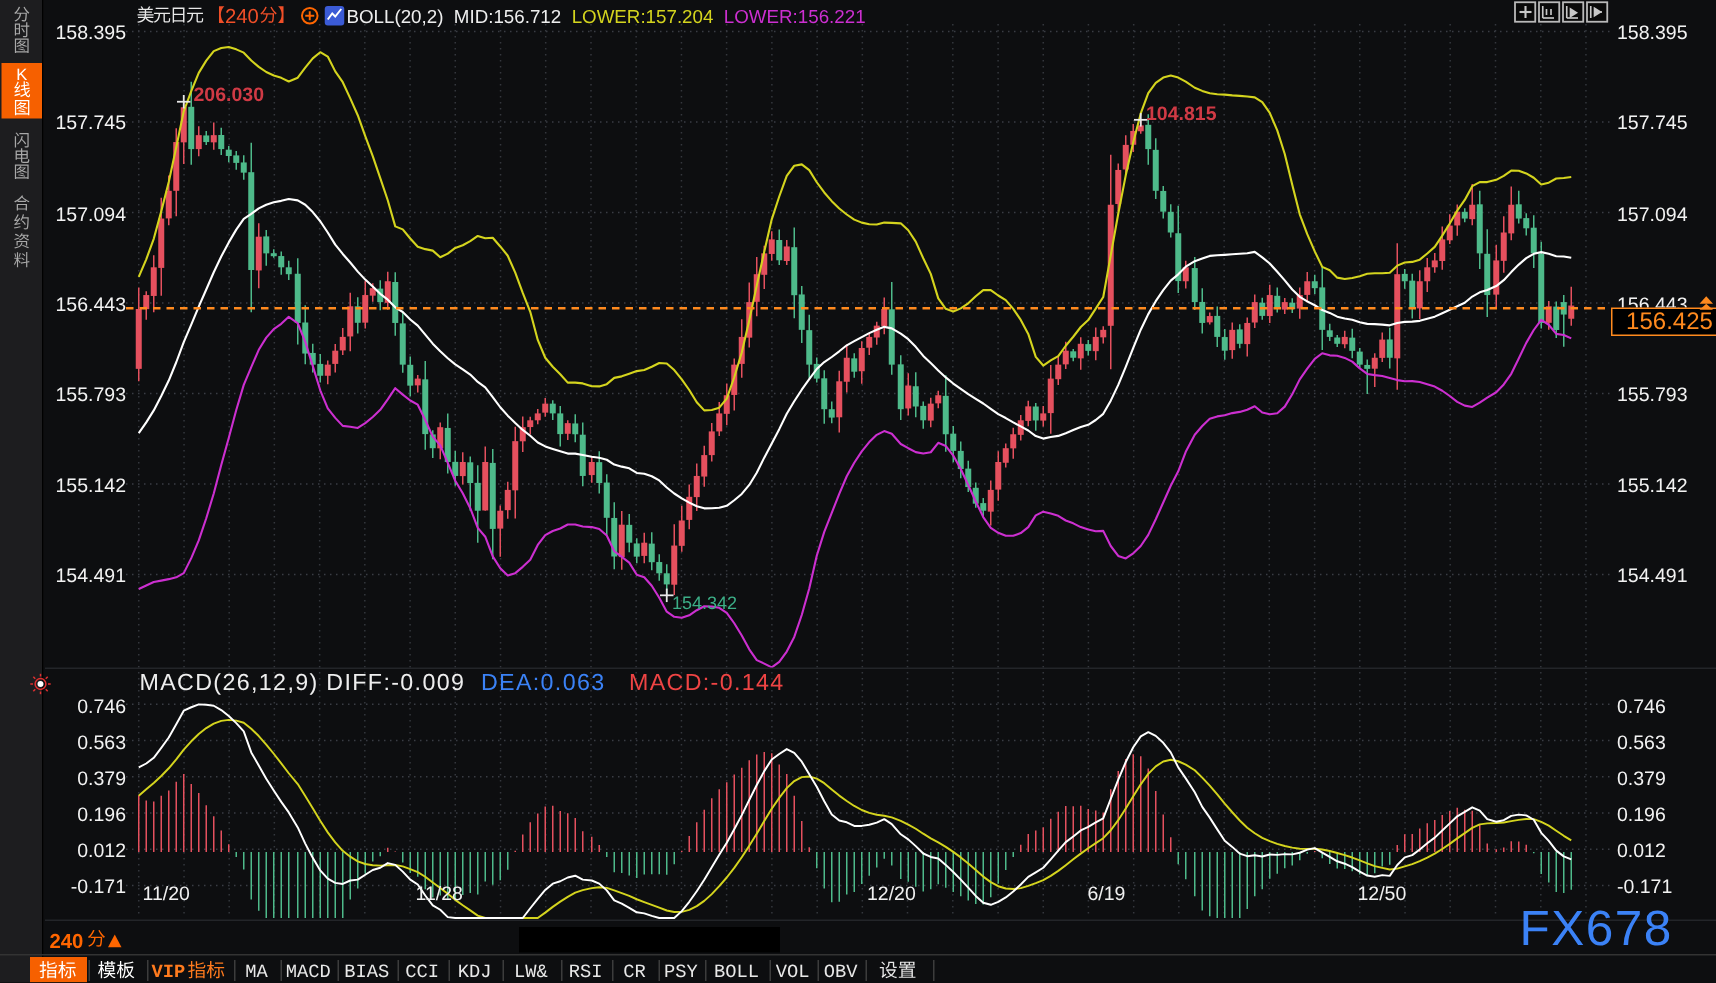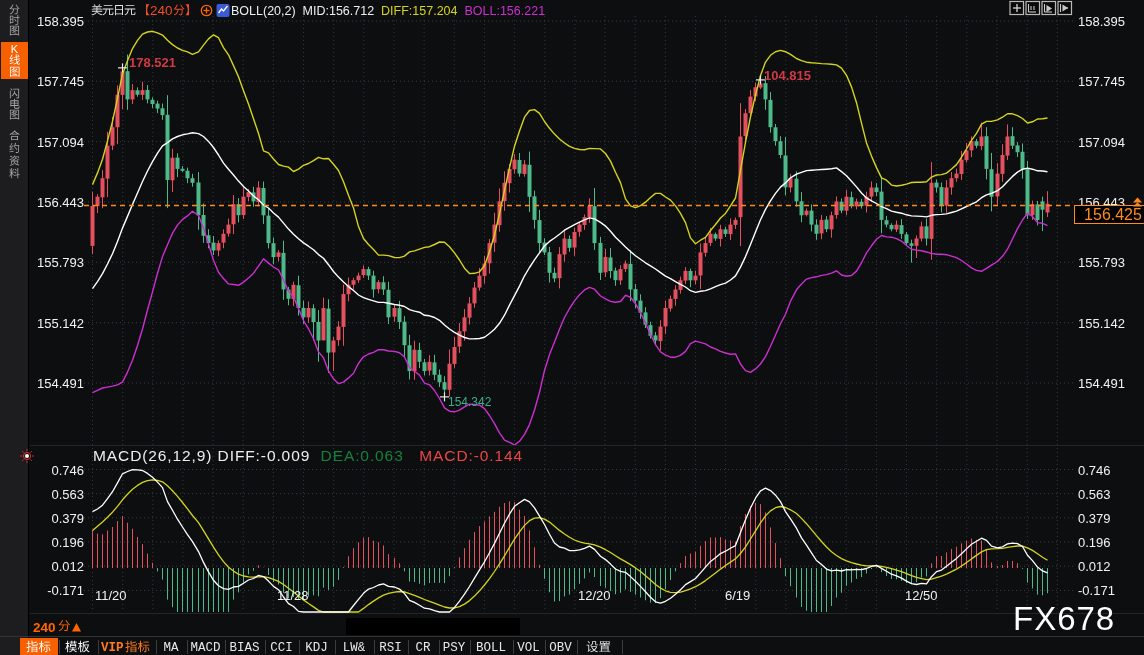--- a/index.html
+++ b/index.html
@@ -2,22 +2,22 @@
 <html><head><meta charset="utf-8"><style>
 *{margin:0;padding:0;box-sizing:border-box}
 body{width:1144px;height:655px;background:#0d0e10;overflow:hidden;position:relative;font-family:"Liberation Sans",sans-serif}
 #side{position:absolute;left:0;top:0;width:29px;height:655px;background:#1d1d1f;border-right:1px solid #000}
 .pl{position:absolute;left:32px;width:52px;text-align:right;font-size:13px;color:#f2f2f2}
 .pr{position:absolute;left:1078px;width:52px;text-align:left;font-size:13px;color:#f2f2f2}
 .dt{position:absolute;top:588px;font-size:13px;font-weight:normal;color:#f0f0f0}
 #hdr{position:absolute;left:231px;top:4px;font-size:12.5px;color:#eee}
 #hdr .y{color:#d4d41e} #hdr .m{color:#cc2fd0}
 #mt{position:absolute;left:93px;top:447px;font-size:15.5px;letter-spacing:0.9px;color:#eee}
-#mt .y{color:#15803d} #mt .m{color:#ef4444}
-#fx{position:absolute;left:1013px;top:600px;font-size:33px;color:#ffffff;letter-spacing:1px}
+#mt .y{color:#3b82f6} #mt .m{color:#ef4444}
+#fx{position:absolute;left:1013px;top:600px;font-size:33px;color:#3b82f6;letter-spacing:1px}
 #pbox{position:absolute;left:1074px;top:205px;width:88px;height:19px;border:1.5px solid #ff8a1e;background:#000;color:#ff8a1e;font-size:16px;text-align:center;line-height:17px;padding-right:10px}
 #blk{position:absolute;left:346px;top:618px;width:174px;height:17px;background:#000}
 .rl{position:absolute;font-size:13px;font-weight:bold;color:#d03a45}
 .gl{position:absolute;font-size:12px;font-weight:normal;color:#3cae87}
 </style></head><body>
 <svg width="1144" height="655" style="position:absolute;left:0;top:0">
     <line x1="84" y1="21" x2="1076" y2="21" stroke="#3a3d44" stroke-width="1" stroke-dasharray="1 3"></line>
     <line x1="84" y1="81.3" x2="1076" y2="81.3" stroke="#3a3d44" stroke-width="1" stroke-dasharray="1 3"></line>
     <line x1="84" y1="141.7" x2="1076" y2="141.7" stroke="#3a3d44" stroke-width="1" stroke-dasharray="1 3"></line>
     <line x1="84" y1="202" x2="1076" y2="202" stroke="#3a3d44" stroke-width="1" stroke-dasharray="1 3"></line>
@@ -645,21 +645,21 @@
     <line x1="30" y1="445.5" x2="1144" y2="445.5" stroke="#232529" stroke-width="1"></line>
     <line x1="30" y1="613.5" x2="1144" y2="613.5" stroke="#232529" stroke-width="1"></line>
     <line x1="118.0" y1="67.83370000000221" x2="127.0" y2="67.83370000000221" stroke="#e8e8e8" stroke-width="1.2"></line>
     <line x1="122.5" y1="63.33370000000221" x2="122.5" y2="72.33370000000221" stroke="#e8e8e8" stroke-width="1.2"></line>
     <line x1="440.0" y1="396.87521999999973" x2="449.0" y2="396.87521999999973" stroke="#e8e8e8" stroke-width="1.2"></line>
     <line x1="444.5" y1="392.37521999999973" x2="444.5" y2="401.37521999999973" stroke="#e8e8e8" stroke-width="1.2"></line>
     <line x1="756.0" y1="79.88990000000179" x2="765.0" y2="79.88990000000179" stroke="#e8e8e8" stroke-width="1.2"></line>
     <line x1="760.5" y1="75.38990000000179" x2="760.5" y2="84.38990000000179" stroke="#e8e8e8" stroke-width="1.2"></line>
   </svg>
 <div id="side"></div>
-<div id="hdr">BOLL(20,2)&nbsp; MID:156.712&nbsp; <span class="y">DIFF:157.204</span>&nbsp; <span class="m">BOLL:156.221</span></div>
+<div id="hdr">BOLL(20,2)&nbsp; MID:156.712&nbsp; <span class="y">LOWER:157.204</span>&nbsp; <span class="m">LOWER:156.221</span></div>
 <div id="mt">MACD(26,12,9) DIFF:-0.009&nbsp; <span class="y">DEA:0.063</span>&nbsp;&nbsp; <span class="m">MACD:-0.144</span></div>
 <div class="pl" style="top:14px">158.395</div>
 <div class="pr" style="top:14px">158.395</div>
 <div class="pl" style="top:74.3px">157.745</div>
 <div class="pr" style="top:74.3px">157.745</div>
 <div class="pl" style="top:134.7px">157.094</div>
 <div class="pr" style="top:134.7px">157.094</div>
 <div class="pl" style="top:195px">156.443</div>
 <div class="pr" style="top:195px">156.443</div>
 <div class="pl" style="top:255.3px">155.793</div>
@@ -678,21 +678,21 @@
 <div class="pr" style="top:535px">0.196</div>
 <div class="pl" style="top:559.2px">0.012</div>
 <div class="pr" style="top:559.2px">0.012</div>
 <div class="pl" style="top:583.4px">-0.171</div>
 <div class="pr" style="top:583.4px">-0.171</div>
 <div class="dt" style="left:95px">11/20</div>
 <div class="dt" style="left:277px">11/28</div>
 <div class="dt" style="left:578px">12/20</div>
 <div class="dt" style="left:725px">6/19</div>
 <div class="dt" style="left:905px">12/50</div>
-<div class="rl" style="left:129px;top:55px">178.521</div>
+<div class="rl" style="left:129px;top:55px">206.030</div>
 <div class="rl" style="left:764px;top:68px">104.815</div>
 <div class="gl" style="left:448px;top:395px">154.342</div>
 <div id="fx">FX678</div>
 <div id="blk"></div>
 <div id="pbox">156.425</div>
 <svg width="1144" height="655" style="position:absolute;left:0;top:0">
     <path transform="translate(9.0,13.5) scale(0.011000,-0.011000)" d="M673 822 604 794C675 646 795 483 900 393C915 413 942 441 961 456C857 534 735 687 673 822ZM324 820C266 667 164 528 44 442C62 428 95 399 108 384C135 406 161 430 187 457V388H380C357 218 302 59 65 -19C82 -35 102 -64 111 -83C366 9 432 190 459 388H731C720 138 705 40 680 14C670 4 658 2 637 2C614 2 552 2 487 8C501 -13 510 -45 512 -67C575 -71 636 -72 670 -69C704 -66 727 -59 748 -34C783 5 796 119 811 426C812 436 812 462 812 462H192C277 553 352 670 404 798Z" fill="#a8a8a8"></path>
     <path transform="translate(9.0,24.0) scale(0.011000,-0.011000)" d="M474 452C527 375 595 269 627 208L693 246C659 307 590 409 536 485ZM324 402V174H153V402ZM324 469H153V688H324ZM81 756V25H153V106H394V756ZM764 835V640H440V566H764V33C764 13 756 6 736 6C714 4 640 4 562 7C573 -15 585 -49 590 -70C690 -70 754 -69 790 -56C826 -44 840 -22 840 33V566H962V640H840V835Z" fill="#a8a8a8"></path>
     <path transform="translate(9.0,34.5) scale(0.011000,-0.011000)" d="M375 279C455 262 557 227 613 199L644 250C588 276 487 309 407 325ZM275 152C413 135 586 95 682 61L715 117C618 149 445 188 310 203ZM84 796V-80H156V-38H842V-80H917V796ZM156 29V728H842V29ZM414 708C364 626 278 548 192 497C208 487 234 464 245 452C275 472 306 496 337 523C367 491 404 461 444 434C359 394 263 364 174 346C187 332 203 303 210 285C308 308 413 345 508 396C591 351 686 317 781 296C790 314 809 340 823 353C735 369 647 396 569 432C644 481 707 538 749 606L706 631L695 628H436C451 647 465 666 477 686ZM378 563 385 570H644C608 531 560 496 506 465C455 494 411 527 378 563Z" fill="#a8a8a8"></path>
     <rect x="1" y="42" width="27" height="37" fill="#f66000"></rect>

